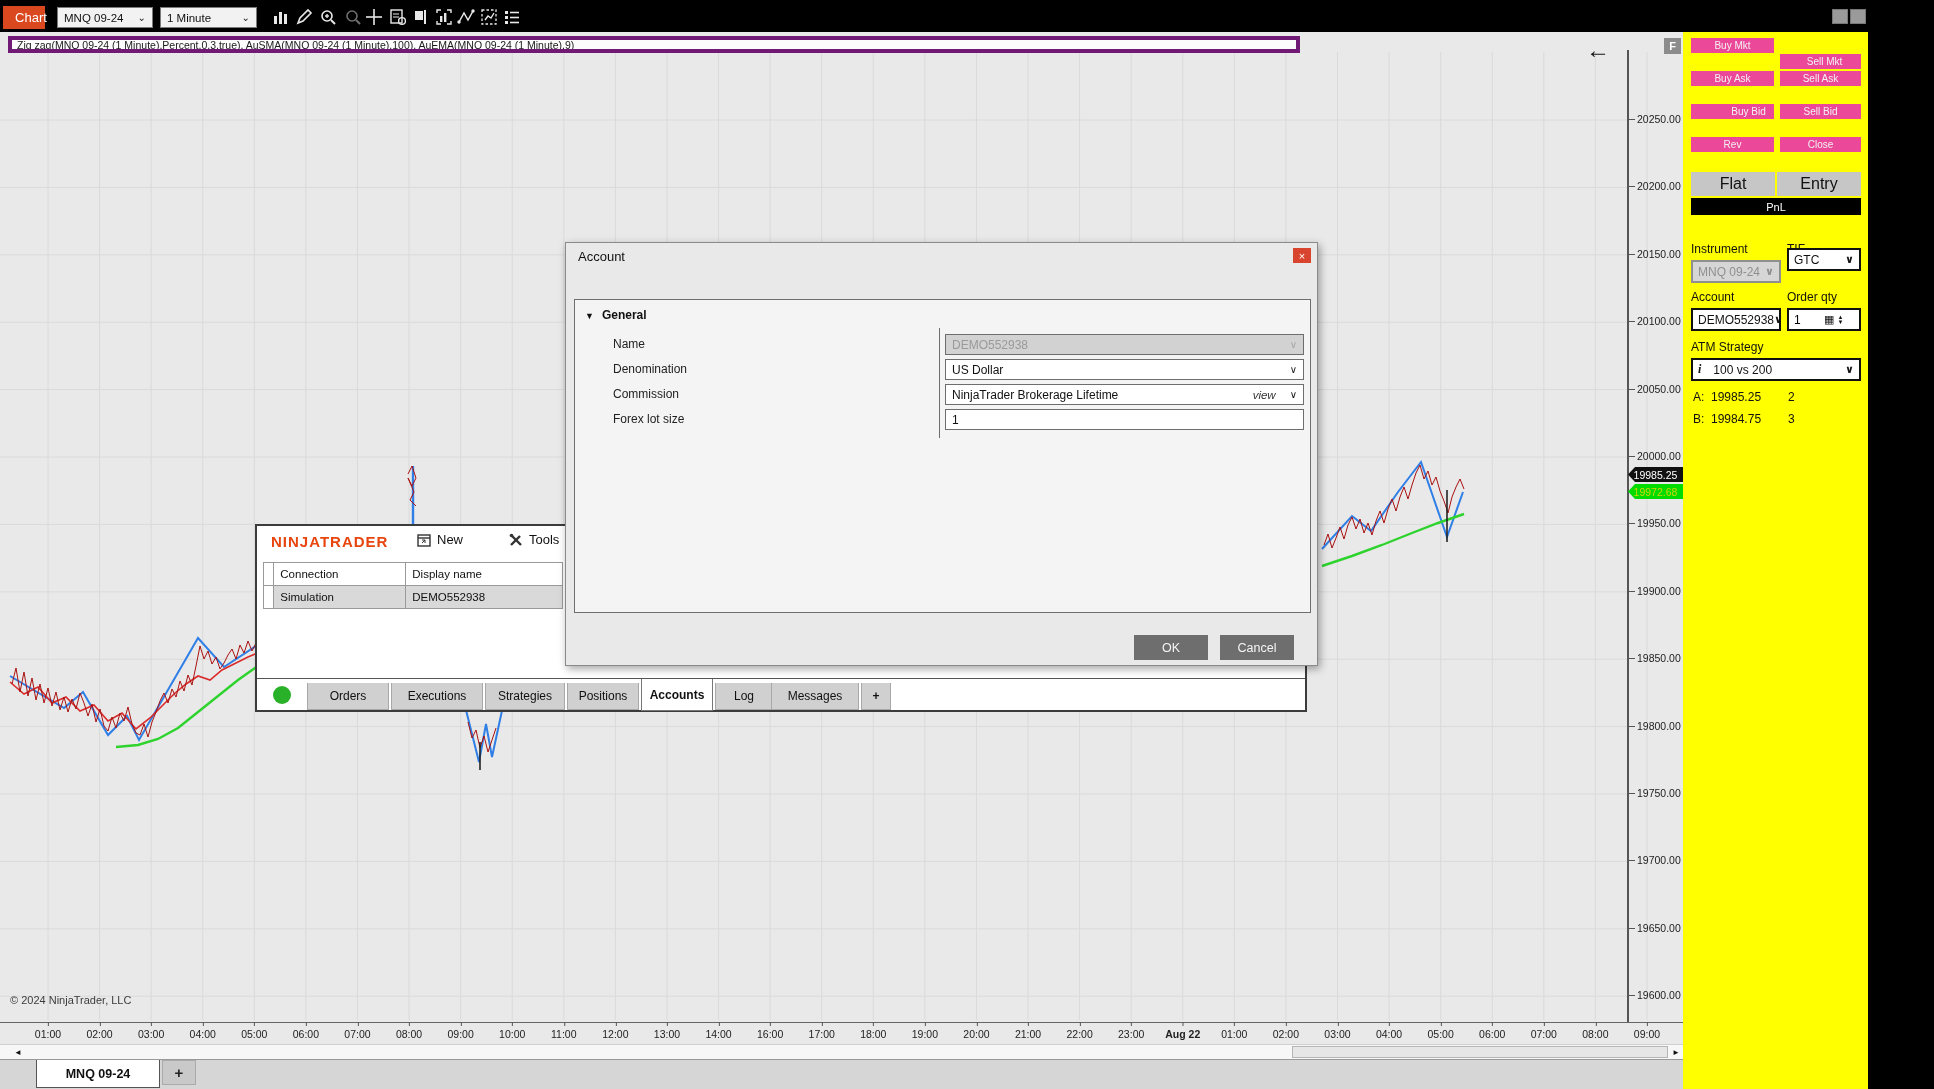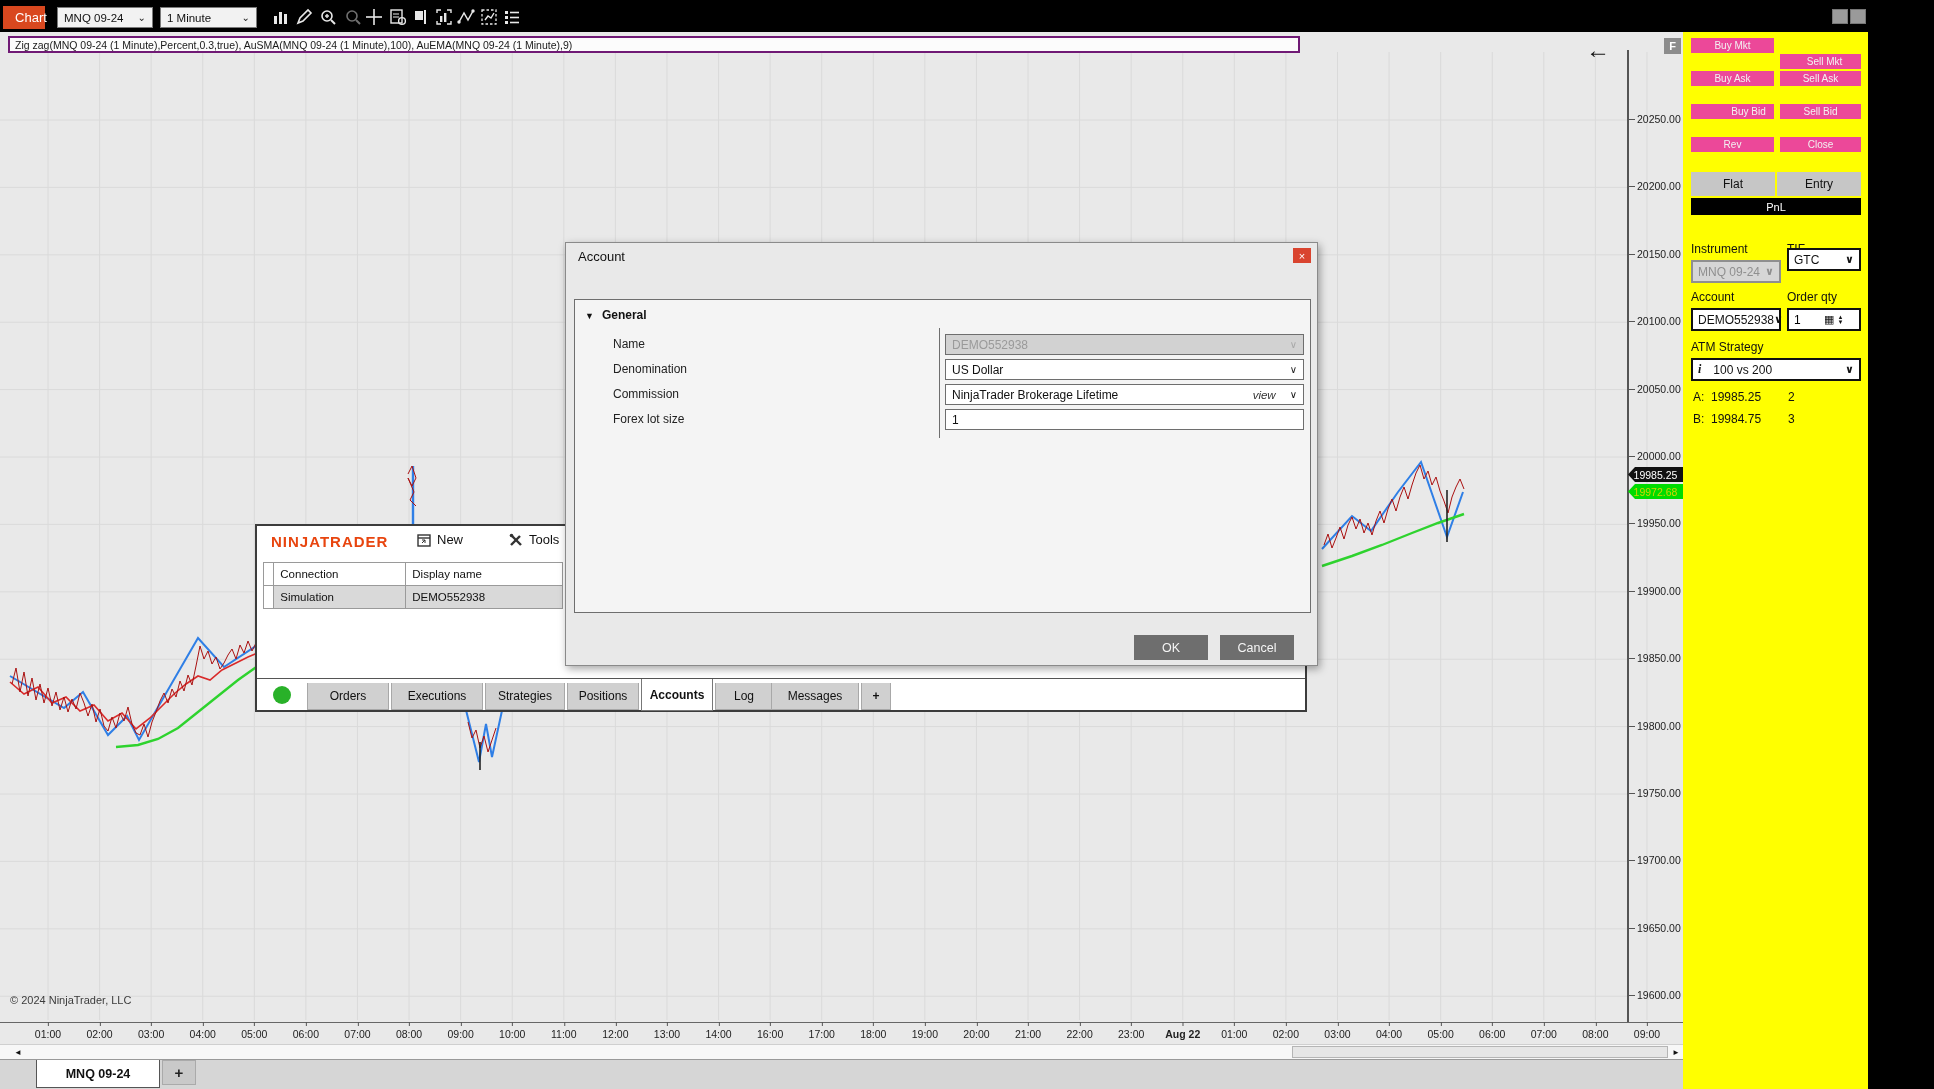--- a/index.html
+++ b/index.html
@@ -19,21 +19,21 @@
   .tb-icon { position:absolute; top:8px; width:18px; height:18px; }
   .winbtn { position:absolute; top:9px; width:16px; height:15px; font-size:9px; color:#222;
     display:flex; align-items:center; justify-content:center; border:1px solid #666; background:#cfcfcf; }
   .winbtn.plain { background:#9a9a9a; border:1px solid #777; }
 
   
   #chartwin { position:absolute; left:0; top:32px; width:1683px; height:1057px; background:#e9e9e9; }
   #series-svg { position:absolute; left:0; top:0; width:1683px; height:990px; }
   #axis-line { position:absolute; left:1627px; top:18px; width:2px; height:972px; background:#555; }
   #indicator-bar { position:absolute; left:8px; top:4px; width:1292px; height:17px; background:#fcfcfc;
-    border:2px solid #701a75; font-size:10.5px; color:#1a1a1a; display:flex; align-items:center; padding:0 5px;
+    border:4px solid #701a75; font-size:10.5px; color:#1a1a1a; display:flex; align-items:center; padding:0 5px;
     white-space:nowrap; overflow:hidden; }
   #back-arrow { position:absolute; left:1586px; top:6px; font-size:24px; color:#111; line-height:1; }
   #f-btn { position:absolute; left:1664px; top:6px; width:17px; height:16px; background:#8c8c8c;
     color:#fff; font-size:11px; font-weight:bold; display:flex; align-items:center; justify-content:center; }
   #copyright { position:absolute; left:10px; top:962px; font-size:11px; color:#3c3c3c; }
   .plabel { position:absolute; left:1637px; font-size:10.5px; color:#222; }
   .plabel::before { content:""; position:absolute; left:-8px; top:6px; width:6px; height:1px; background:#555; }
   .pmarker { position:absolute; left:1628px; width:55px; height:15px; font-size:10.5px;
     display:flex; align-items:center; justify-content:center;
     clip-path:polygon(0 50%, 7px 0, 100% 0, 100% 100%, 7px 100%); }
@@ -95,21 +95,21 @@
   .dlg-field input { border:none; outline:none; width:100%; font-size:12px; font-family:inherit; background:transparent; color:#111; }
   .dlg-btn { position:absolute; top:392px; width:74px; height:25px; background:#6e6e6e; color:#f5f5f5;
     font-size:12.5px; display:flex; align-items:center; justify-content:center; }
   #dlg-ok { left:568px; } #dlg-cancel { left:654px; }
 
   
   #panel { position:absolute; left:1683px; top:32px; width:185px; height:1057px; background:#ffff00; z-index:3; }
   .obtn { position:absolute; height:15px; background:#ec4899; color:#f2f2f2; font-size:10px;
     display:flex; align-items:center; justify-content:center; }
   .obtn.left { left:8px; width:83px; } .obtn.right { left:97px; width:81px; }
-  .gbtn { position:absolute; height:24px; background:#c6c6c6; color:#111; font-size:12px;
+  .gbtn { position:absolute; height:24px; background:#c6c6c6; color:#111; font-size:16px;
     display:flex; align-items:center; justify-content:center; }
   #pnl-bar { position:absolute; left:8px; top:166px; width:170px; height:17px; background:#000; color:#fff;
     font-size:11px; display:flex; align-items:center; justify-content:center; }
   .plbl { position:absolute; font-size:12px; color:#111; }
   .pselect { position:absolute; height:23px; background:#fff; border:2px solid #111; font-size:12px; color:#111;
     display:flex; align-items:center; padding:0 5px; }
   .pselect .chev { margin-left:auto; font-weight:bold; font-size:11px; }
   .pselect.disabled { background:#d6d6d6; border-color:#8f8f8f; color:#8f8f8f; }
   .pselect.disabled .chev { color:#8f8f8f; }
   .pselect input { border:none; outline:none; width:30px; font-size:12px; font-family:inherit; background:transparent; }

